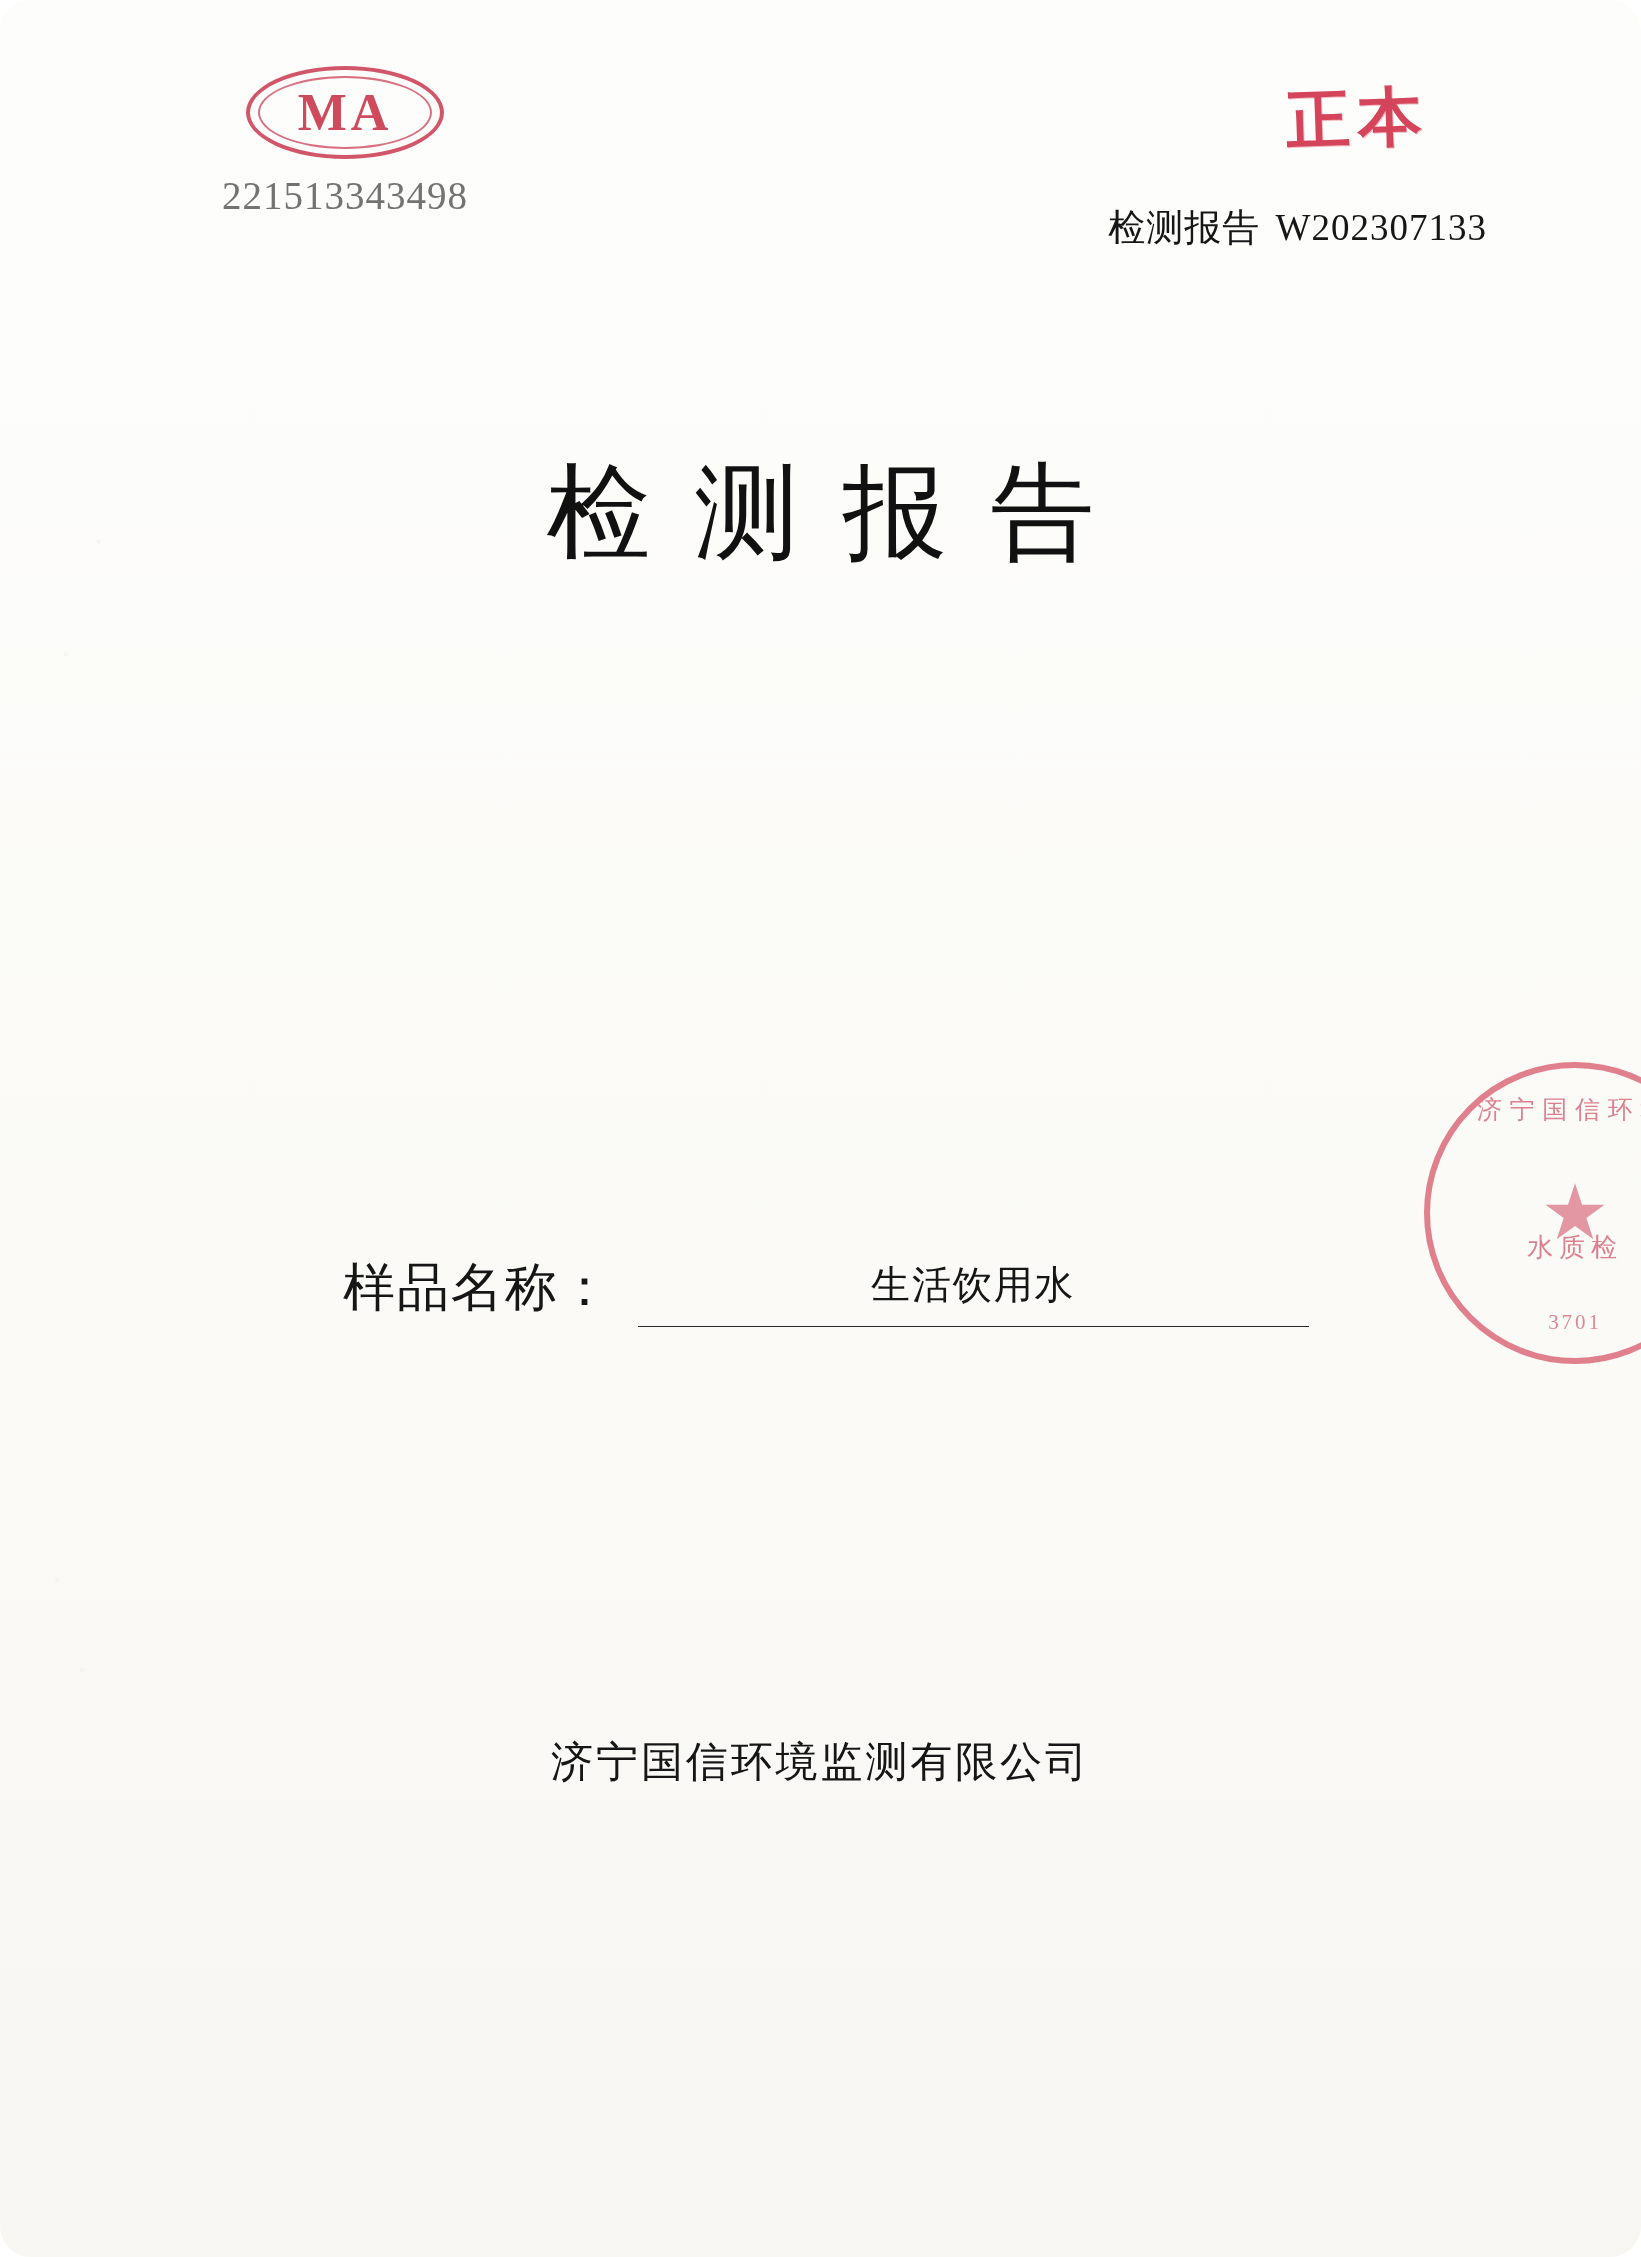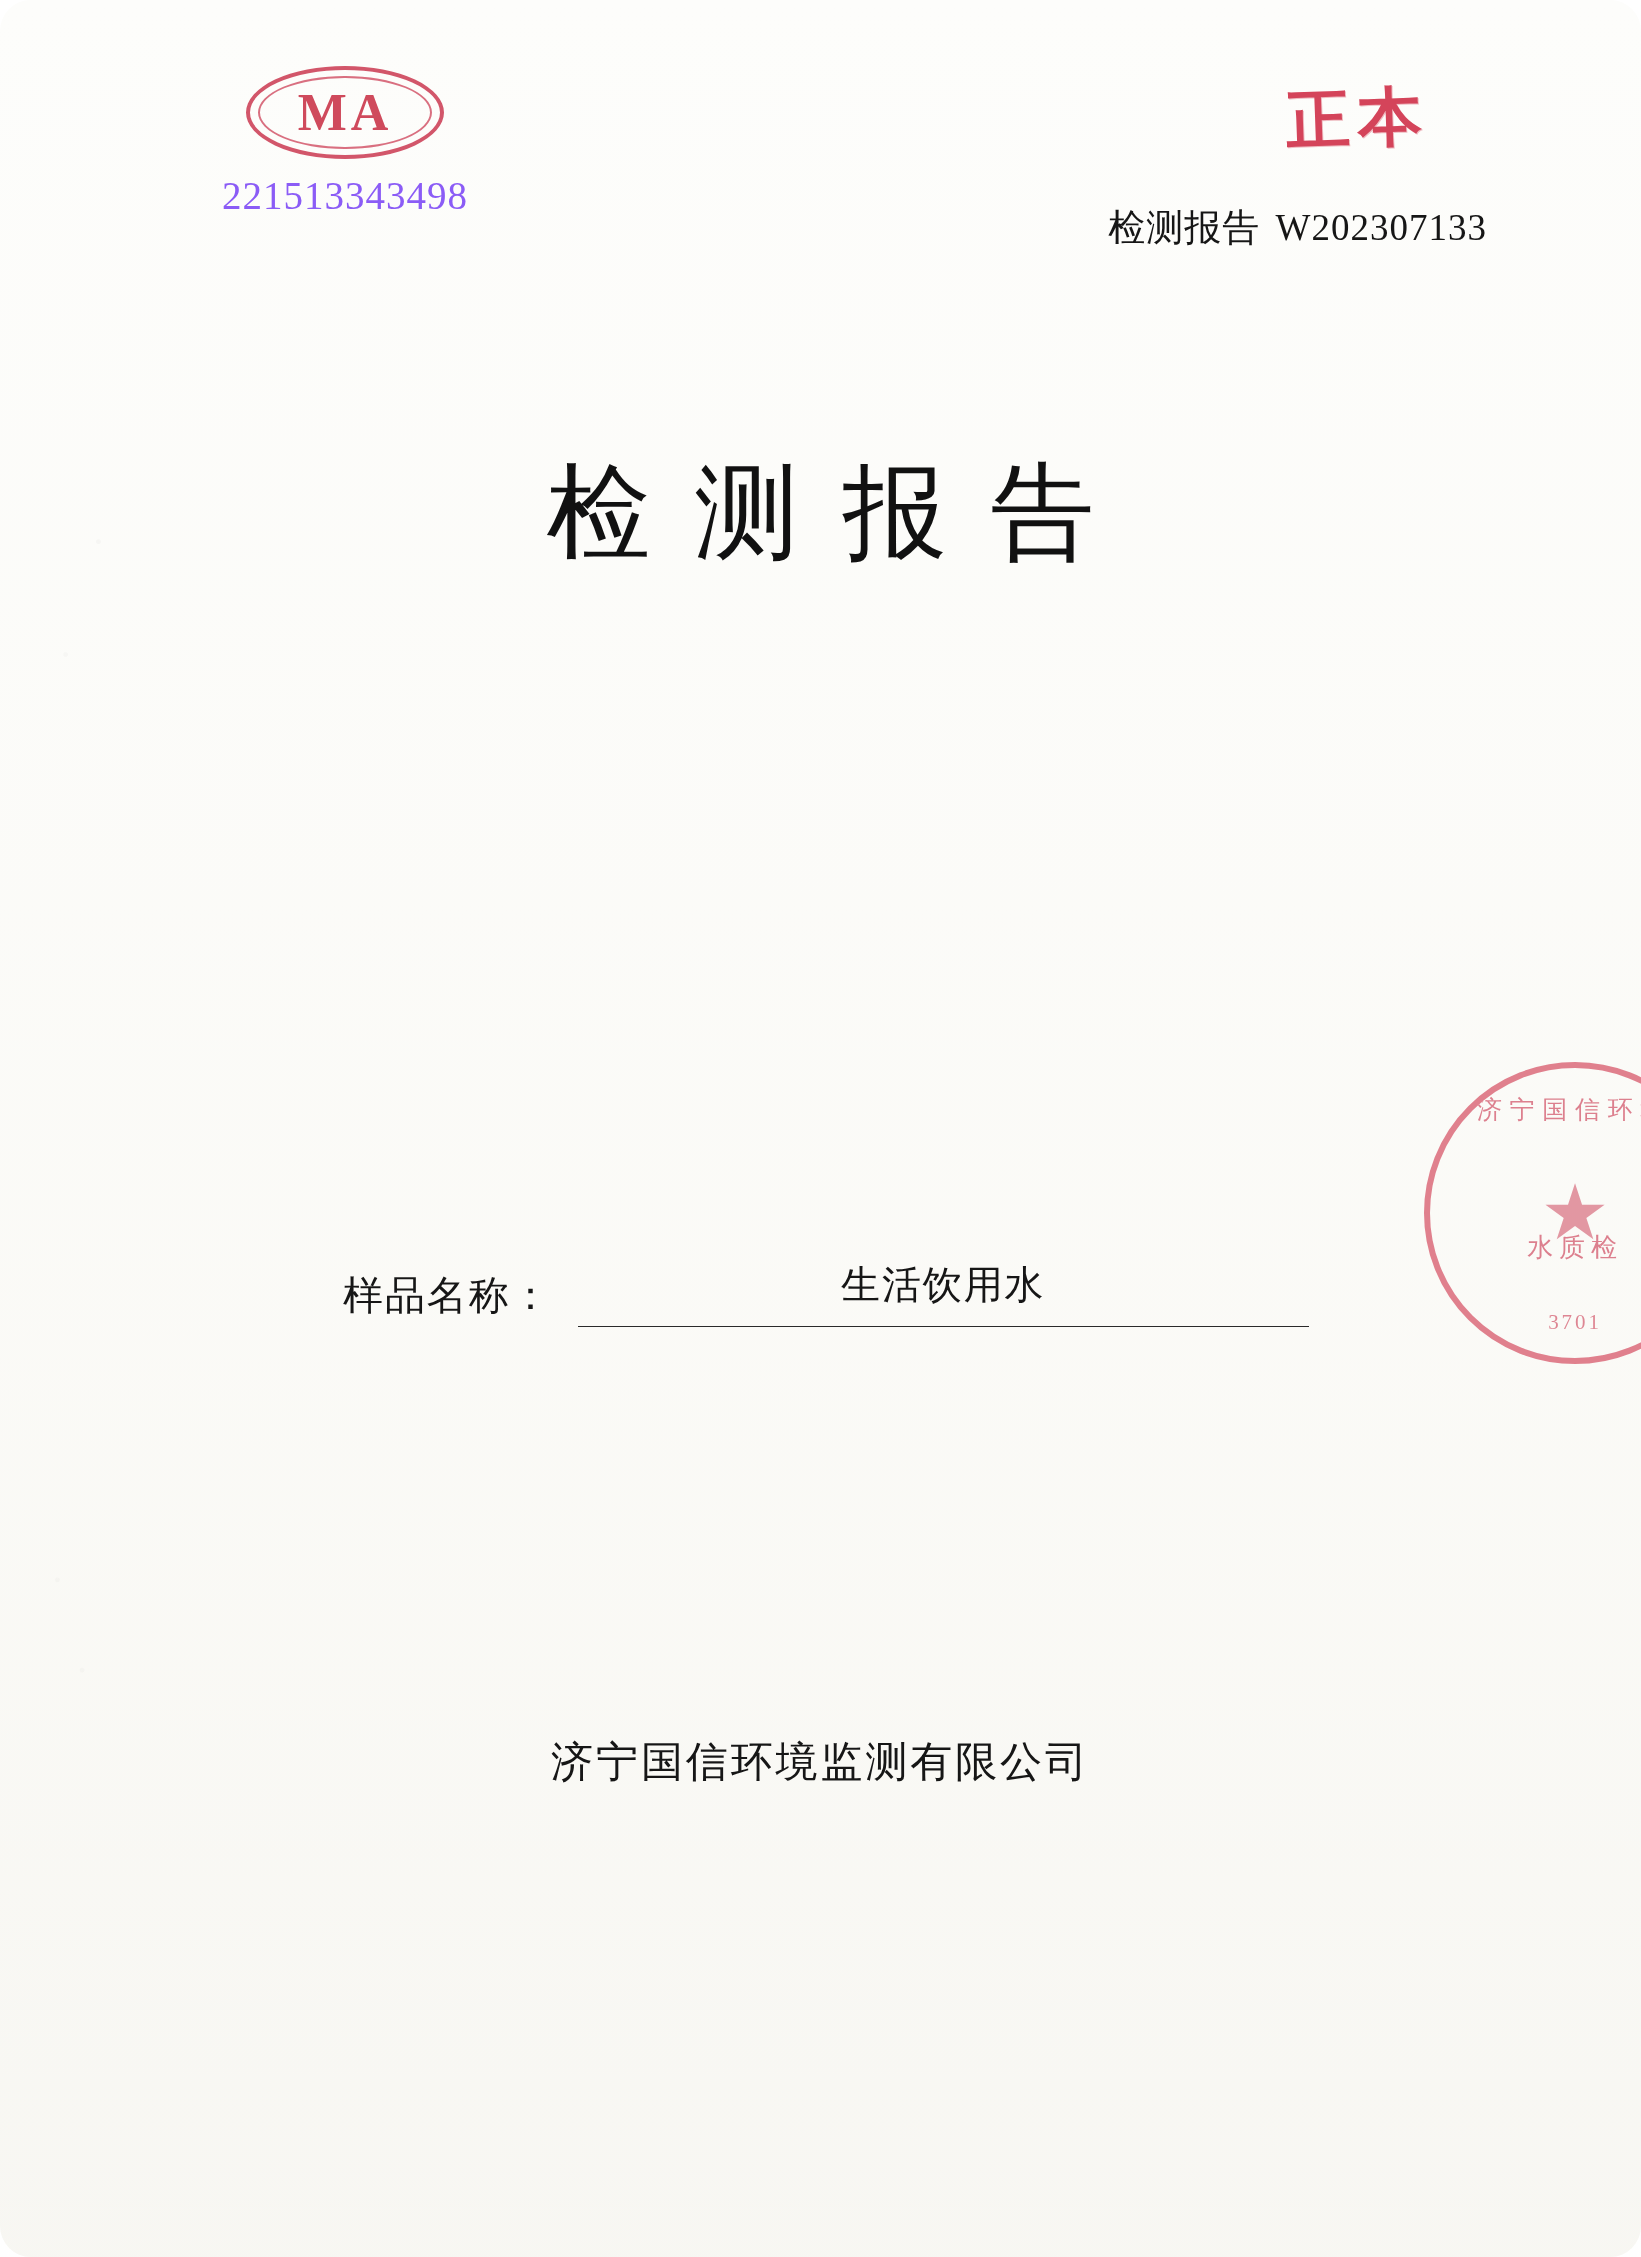--- a/index.html
+++ b/index.html
@@ -69,21 +69,21 @@
     font-weight: bold;
     font-size: 52px;
     letter-spacing: 3.9px;
     color: #cf4a5c;
   }
   .cma-number {
     margin-top: 13.5px;
     font-family: "Liberation Serif", serif;
     font-size: 39px;
     letter-spacing: 1px;
-    color: #8b5cf6;
+    color: #737373;
   }
 
   
   .original-stamp {
     position: absolute;
     right: 212px;
     top: 75px;
     font-family: "DejaVu Sans", sans-serif;
     font-weight: bold;
     font-size: 64px;
@@ -124,21 +124,21 @@
     top: 1273px;
     width: 966px;
   }
   .field-row {
     display: flex;
     align-items: flex-end;
     margin-bottom: 70px;
     height: 54px;
   }
   .field-label {
-    font-size: 40px;
+    font-size: 52px;
     letter-spacing: 1.9px;
     white-space: nowrap;
     font-family: "DejaVu Sans", sans-serif;
     font-weight: 500;
     padding-bottom: 3.9px;
   }
   .field-value {
     flex: 1;
     margin-left: 25px;
     border-bottom: 1.9px solid #2a2a2a;

